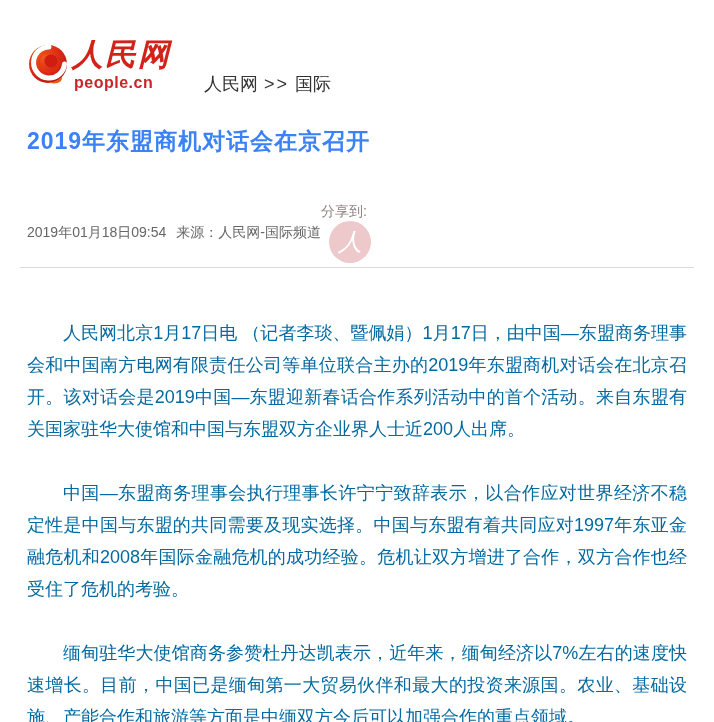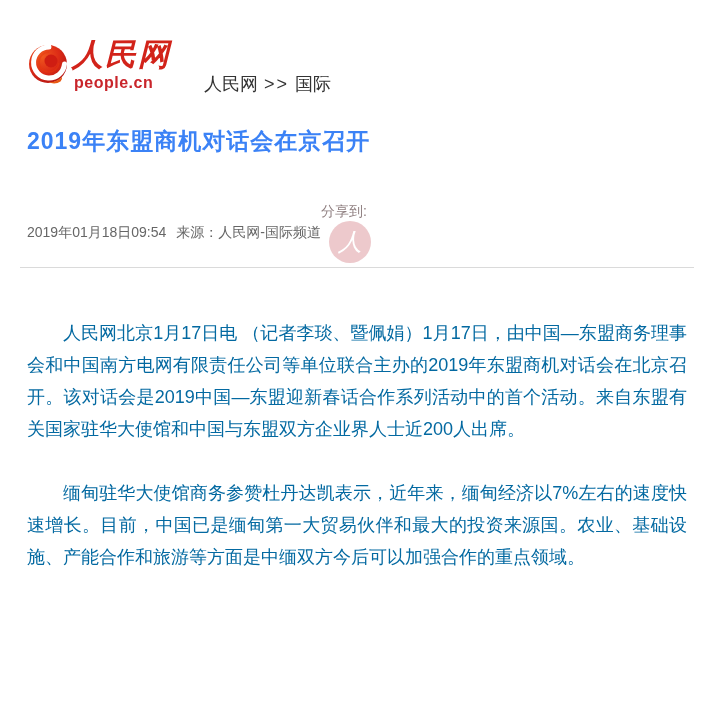--- a/index.html
+++ b/index.html
@@ -160,18 +160,19 @@
       <div class="share-box">
         <span class="share-label">分享到:</span>
         <span class="share-circle">人</span>
       </div>
     </div>
 
     <hr class="divider">
 
     <article class="article-body">
       <p>人民网北京1月17日电 （记者李琰、暨佩娟）1月17日，由中国—东盟商务理事会和中国南方电网有限责任公司等单位联合主办的2019年东盟商机对话会在北京召开。该对话会是2019中国—东盟迎新春话合作系列活动中的首个活动。来自东盟有关国家驻华大使馆和中国与东盟双方企业界人士近200人出席。</p>
+      <p>中国—东盟商务理事会执行理事长许宁宁致辞表示，以合作应对世界经济不稳定性是中国与东盟的共同需要及现实选择。中国与东盟有着共同应对1997年东亚金融危机和2008年国际金融危机的成功经验。危机让双方增进了合作，双方合作也经受住了危机的考验。</p>
       <p>缅甸驻华大使馆商务参赞杜丹达凯表示，近年来，缅甸经济以7%左右的速度快速增长。目前，中国已是缅甸第一大贸易伙伴和最大的投资来源国。农业、基础设施、产能合作和旅游等方面是中缅双方今后可以加强合作的重点领域。</p>
     </article>
 
   </main>
 
 </div>
 
 </body></html>

